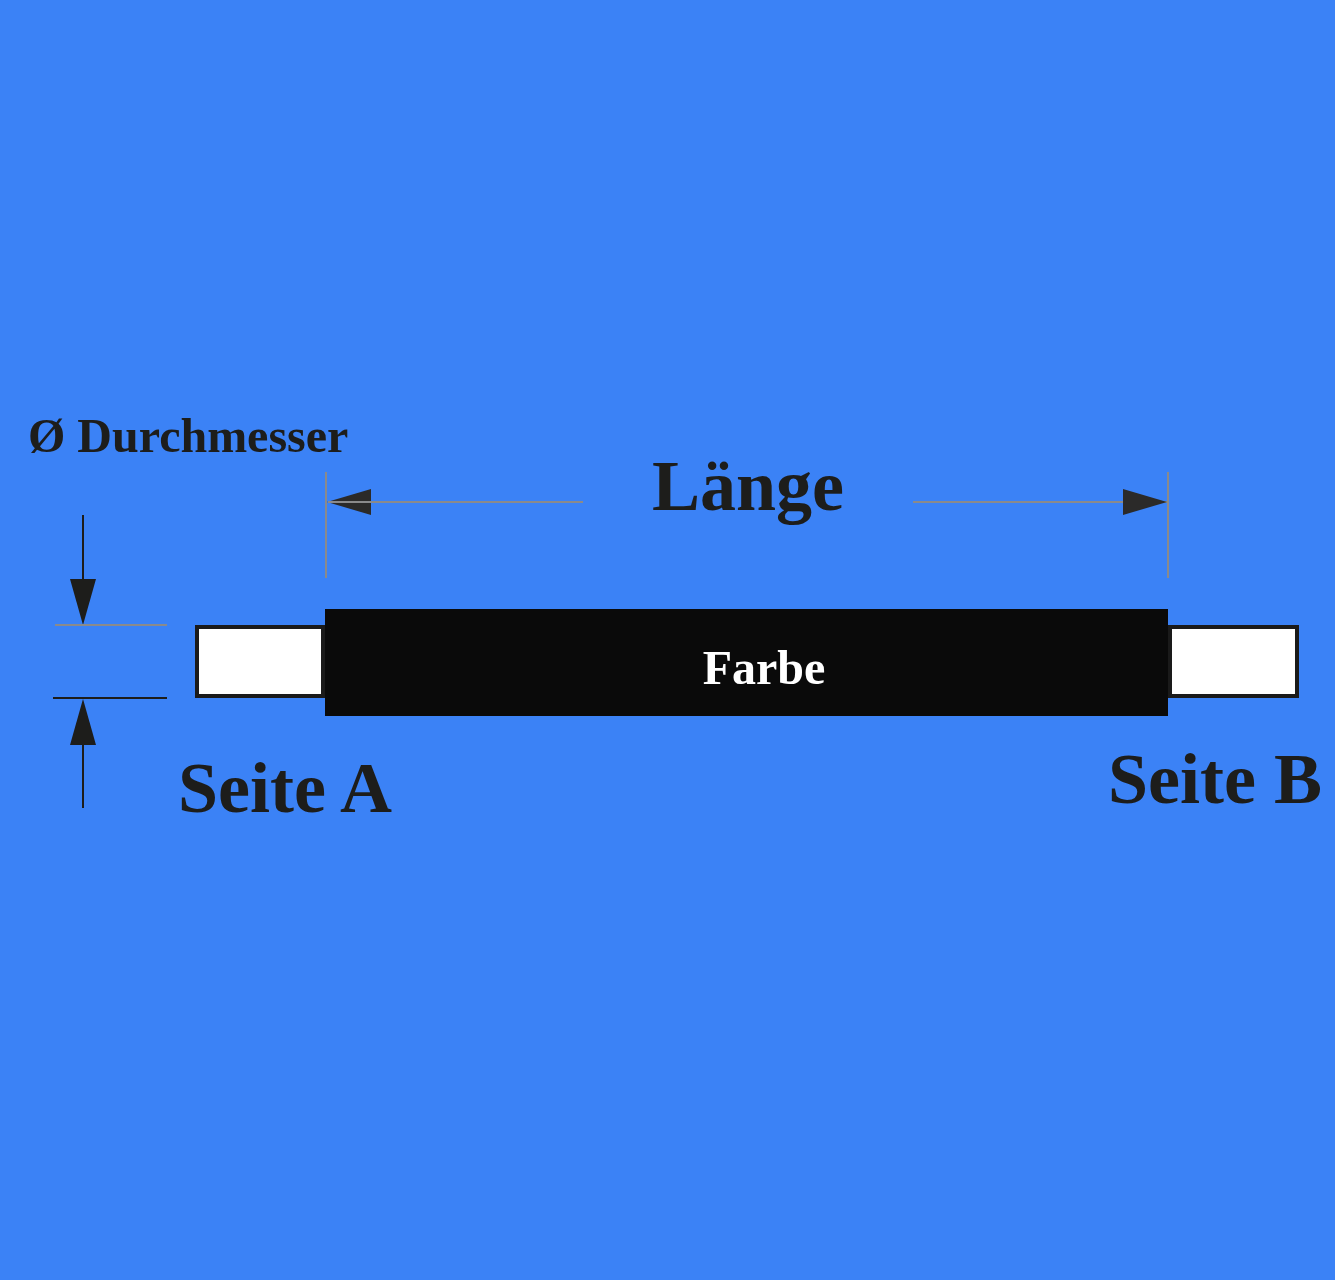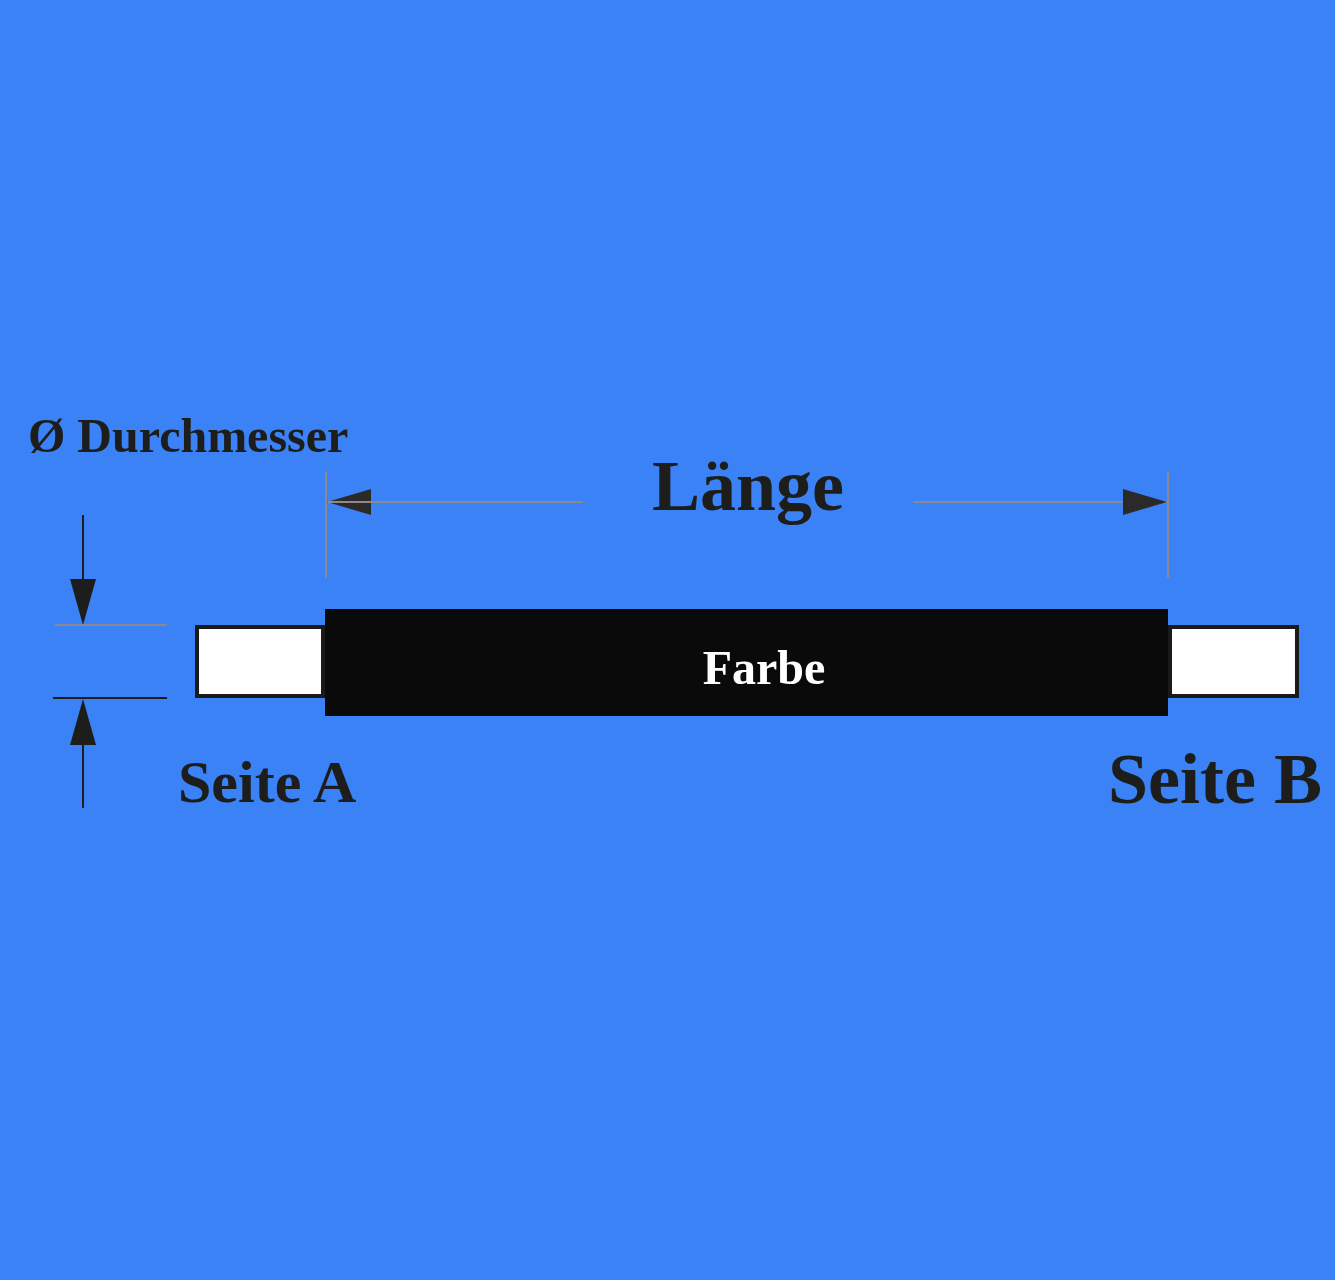--- a/index.html
+++ b/index.html
@@ -19,21 +19,21 @@
 
   
   .lbl {
     color: #1d1d1b;
     font-weight: bold;
     line-height: 1;
     white-space: nowrap;
   }
   .lbl-durchmesser { left: 28px;  top: 412px; font-size: 48px; }
   .lbl-laenge      { left: 748px; top: 450px; font-size: 72px; transform: translateX(-50%); }
-  .lbl-seite-a     { left: 178px; top: 752px; font-size: 60px; }
+  .lbl-seite-a     { left: 178px; top: 752px; font-size: 72px; }
   .lbl-seite-b     { left: 1108px; top: 743px; font-size: 72px; }
   .lbl-farbe       { left: 764px; top: 644px; font-size: 48px; transform: translateX(-50%); color: #ffffff; }
 
   
   .rod-end {
     top: 625px;
     height: 73px;
     background: #ffffff;
     border: 4px solid #1a1a1a;
     box-sizing: border-box;

